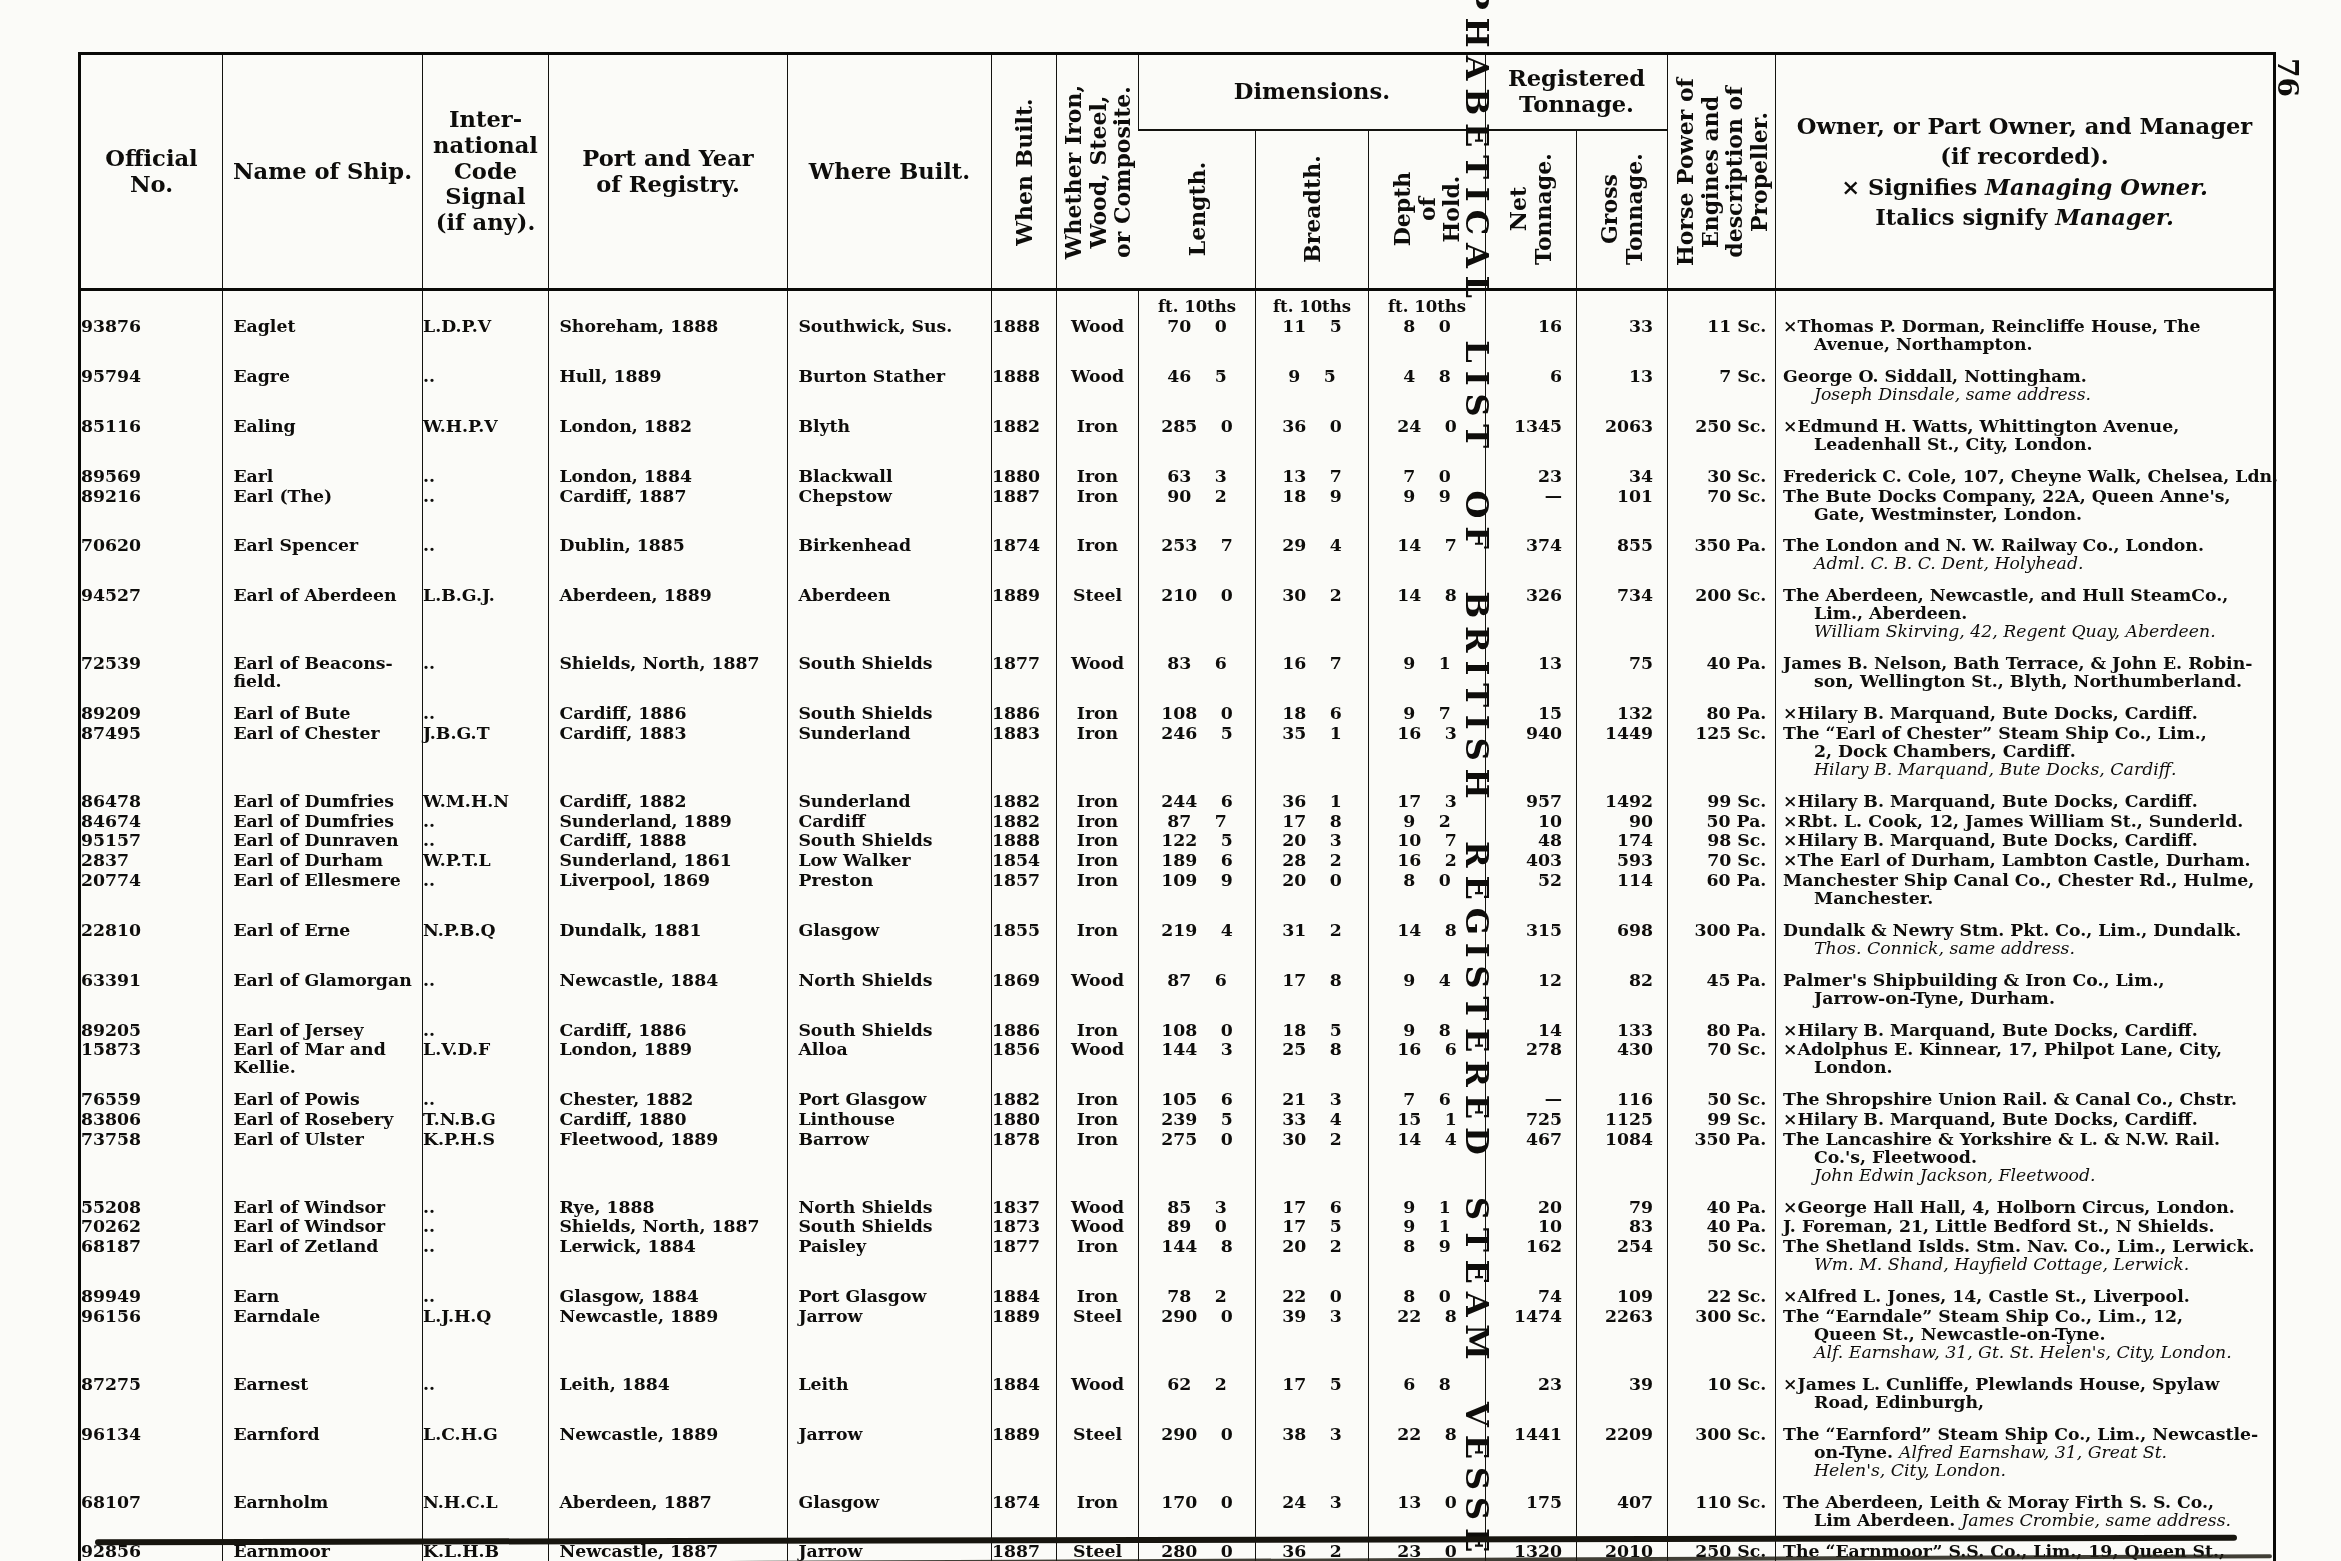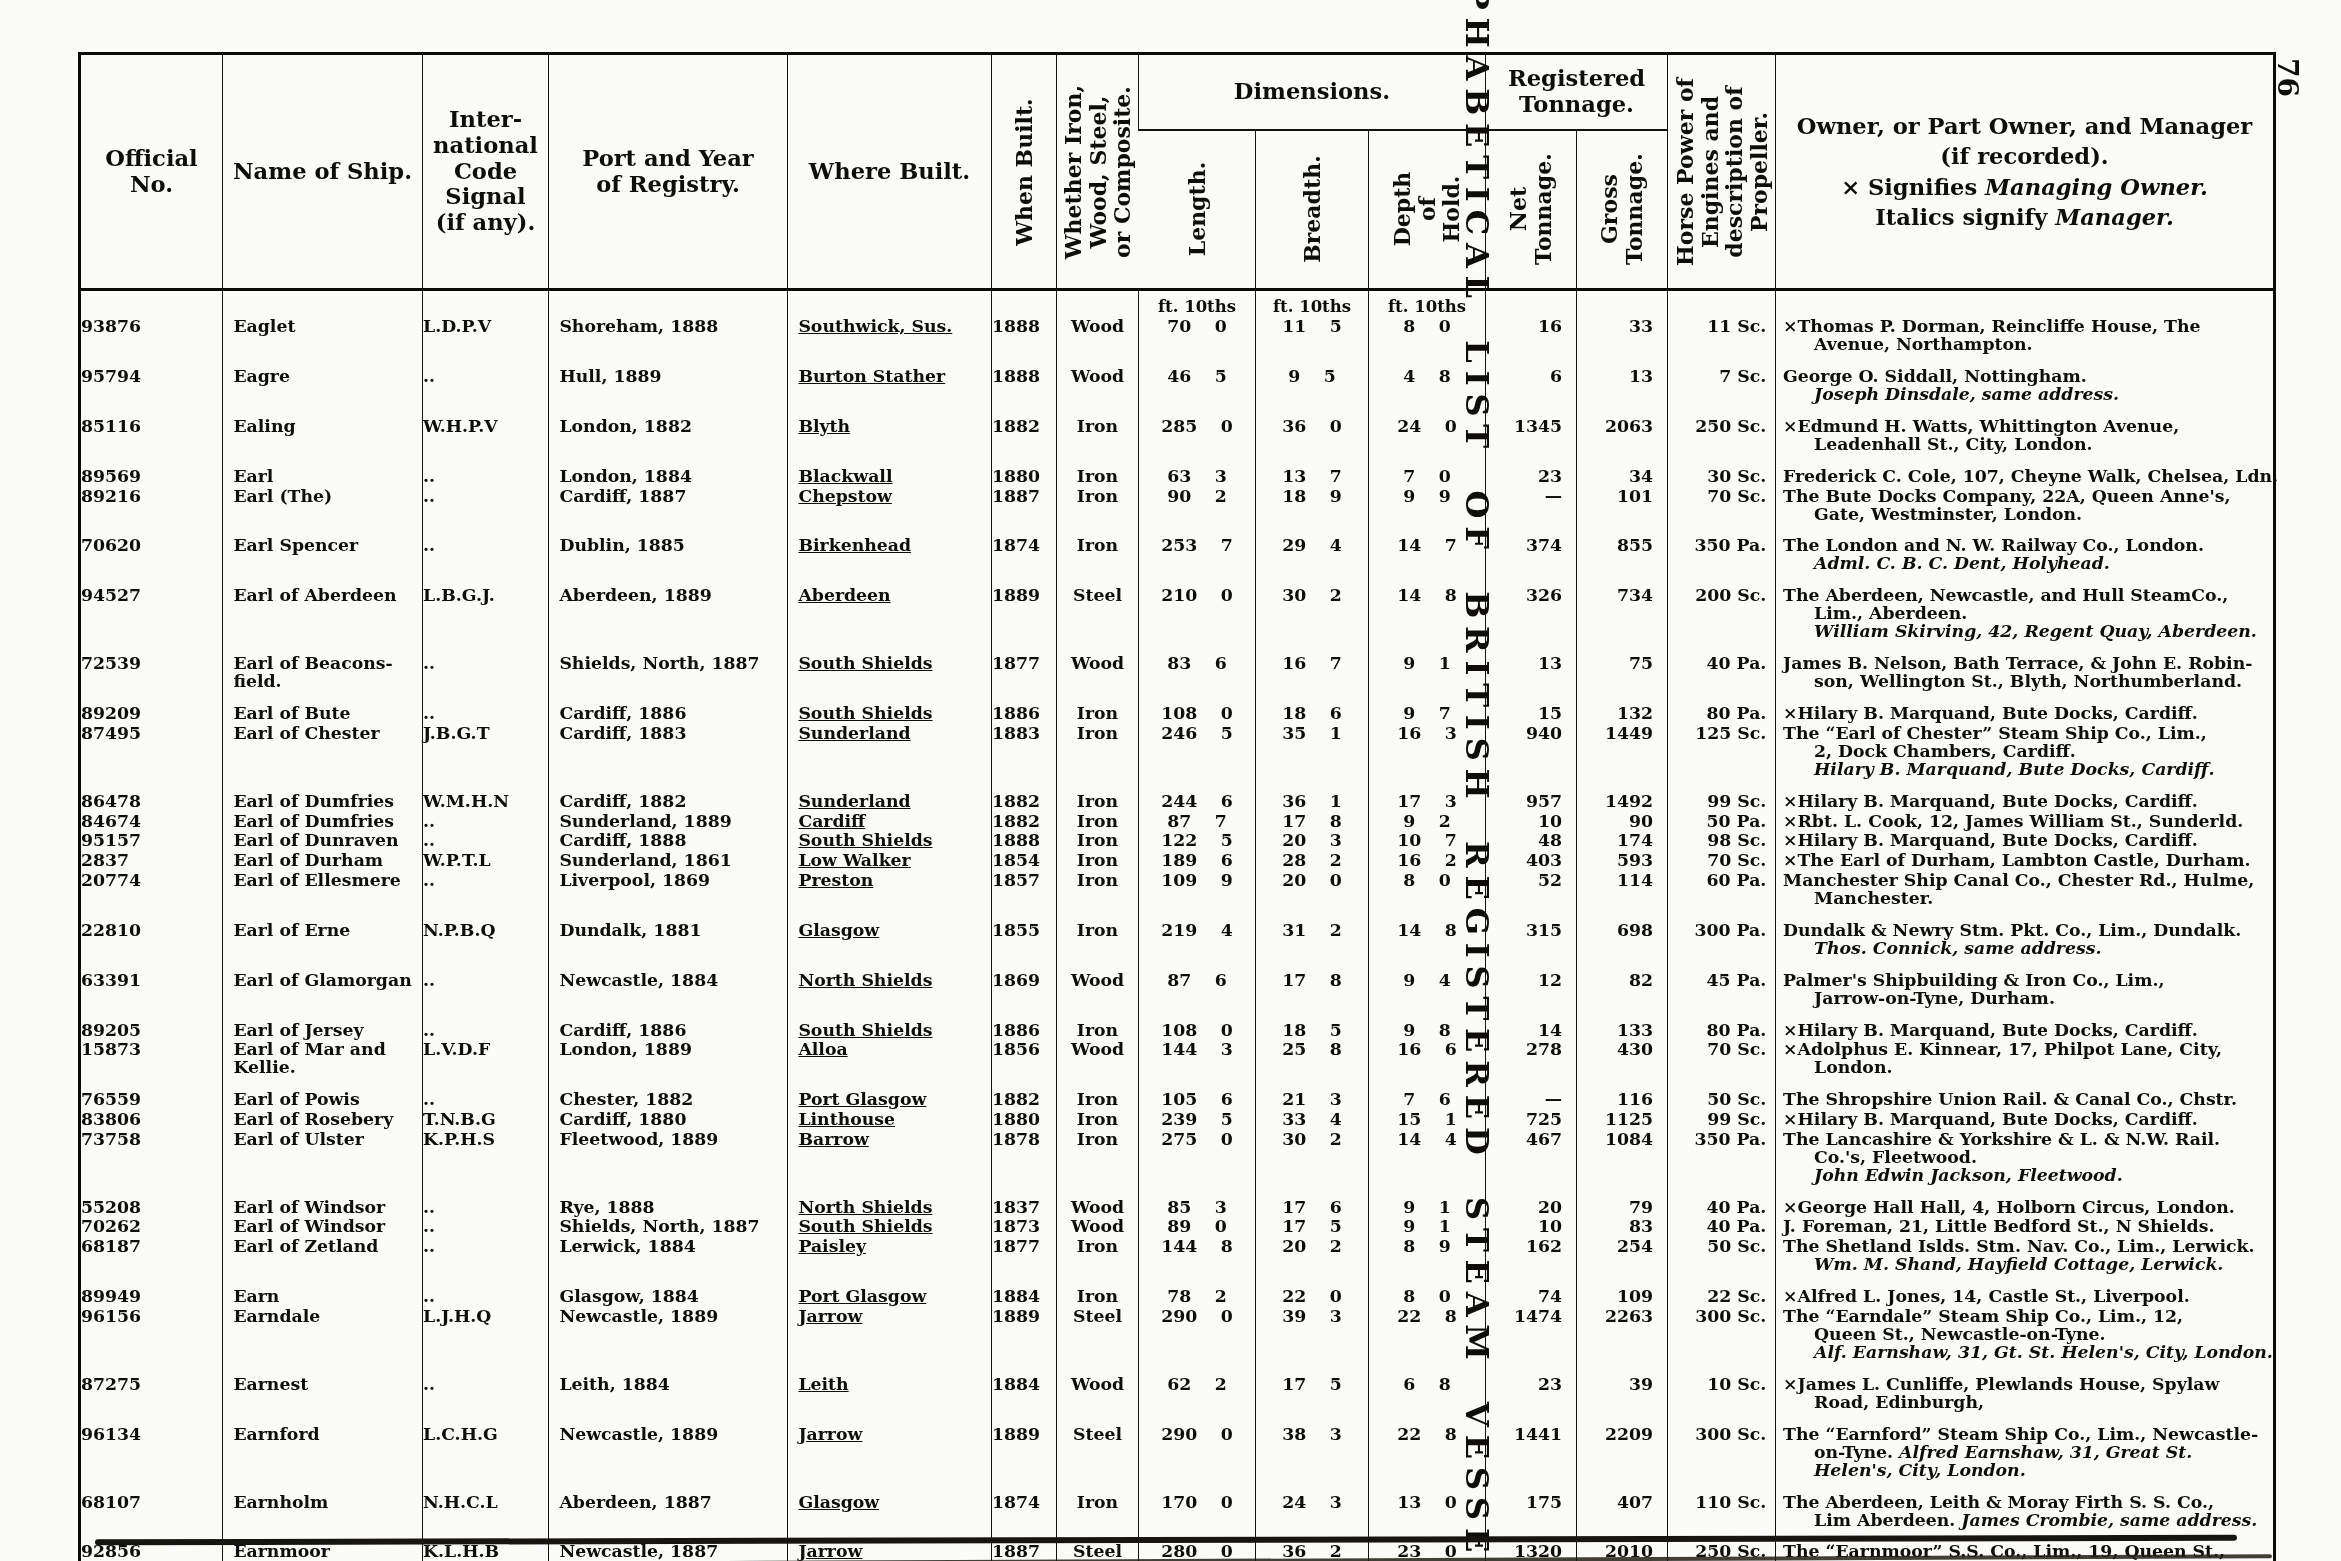--- a/index.html
+++ b/index.html
@@ -48,30 +48,30 @@
   tbody td {
     font-size:17.3px; line-height:18px; font-weight:bold;
     padding-top:0.9px; padding-bottom:0.9px;
   }
   tr.gap td { padding-top:13px; }
   tr.units td { font-size:16.5px; text-align:center; padding-top:7px; line-height:17.3px; border-bottom:none; }
   td.c-no    { text-align:left; padding-right:8.7px; }
   td.c-name  { padding-left:10.4px; white-space:pre-line; }
   td.c-code  { text-align:left; }
   td.c-port  { padding-left:10.4px;margin-top:24px; }
-  td.c-where { padding-left:10.4px;text-decoration:underline; }
+  td.c-where { padding-left:10.4px; }
   td.c-when  { text-align:left; }
   td.c-mat   { text-align:center; }
   td.c-dim   { text-align:center; word-spacing:17.3px; }
   td.c-net, td.c-gross { text-align:right; padding-right:14px; }
   td.c-hp    { text-align:right; padding-right:8.7px; }
   td.c-owner { padding-left:7px; padding-right:3.5px; }
   .oline { white-space:nowrap; }
   .oline.ind { padding-left:31px; }
-  .oline i { font-weight:bold;margin-top:32px; }
+  .oline i { font-weight:normal;margin-top:32px; }
   tr.last td { padding-bottom:14px; }
 
   
   .side-title {
     position:absolute; right:7px; top:781px;
     transform:translateY(-50%) rotate(90deg);
     transform-origin:center;
     white-space:nowrap;
     font-weight:bold; font-size:32px; letter-spacing:7.8px; word-spacing:15.6px;
   }

